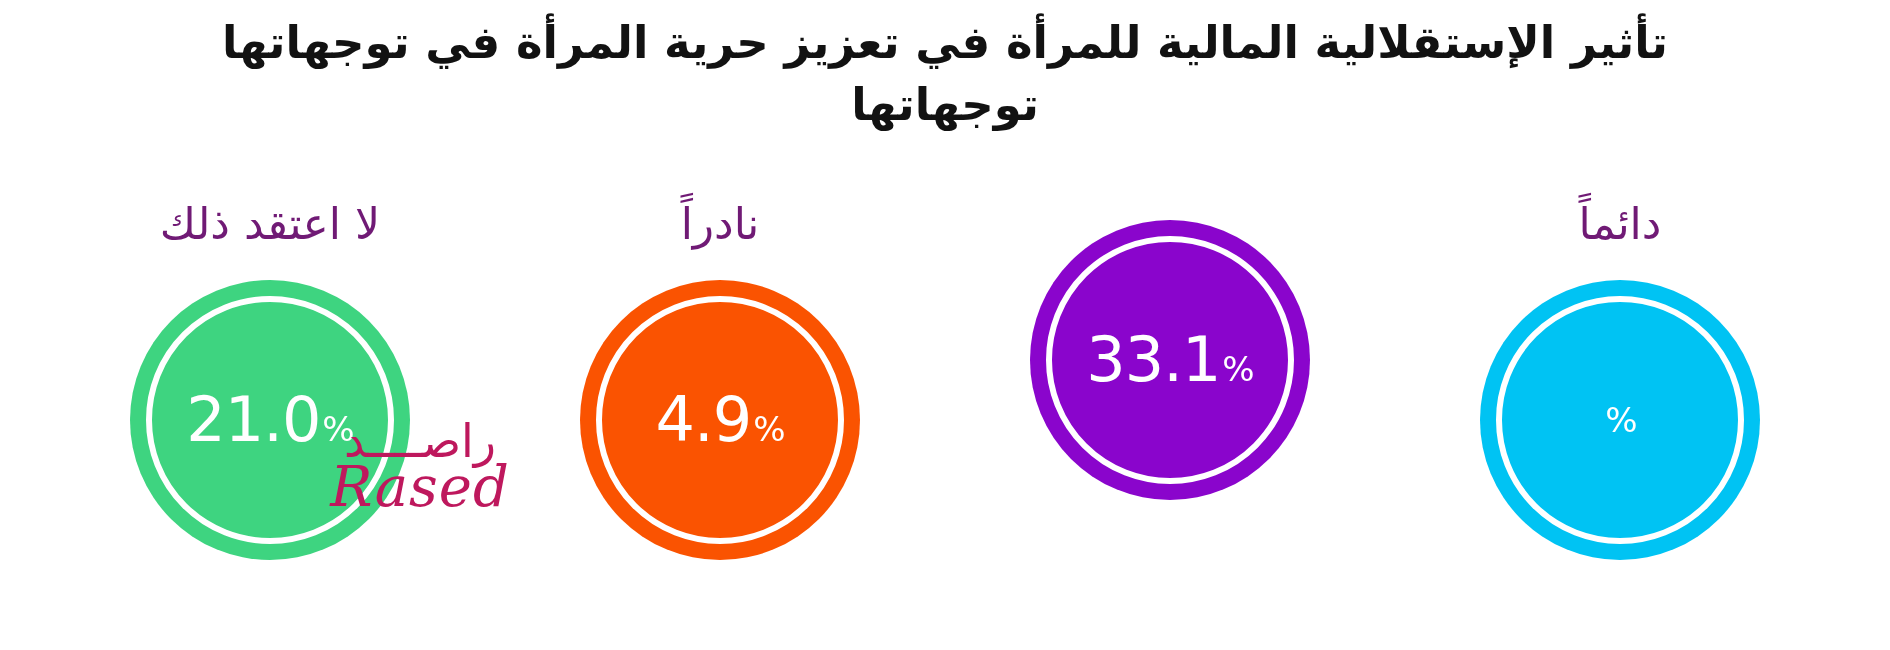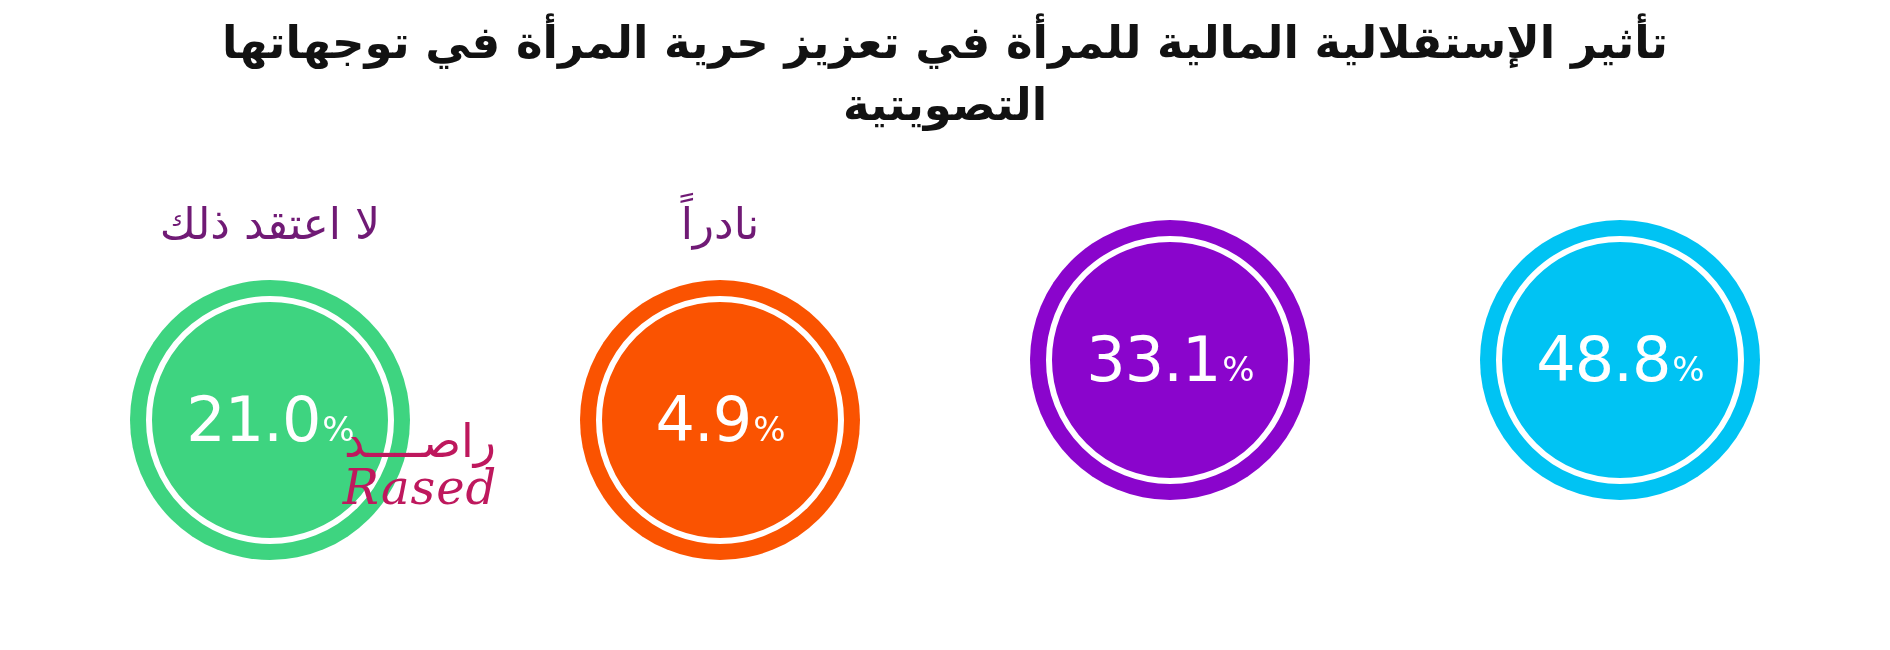--- a/index.html
+++ b/index.html
@@ -146,34 +146,34 @@
     direction: rtl;
     font-size: 46px;
     line-height: 52px;
     font-weight: normal;
     letter-spacing: -2px;
     white-space: nowrap;
   }
   .watermark .wm-en {
     font-family: "DejaVu Serif", "Liberation Serif", serif;
     font-style: italic;
-    font-size: 48px;
+    font-size: 56px;
     line-height: 48px;
     margin-top: -4px;
     letter-spacing: 1px;
   }
 </style>
 </head>
 <body style="background: rgb(255, 255, 255);">
 
 <div class="canvas">
 
   <div class="title-block">
     <div class="title-line">تأثير الإستقلالية المالية للمرأة في تعزيز حرية المرأة في توجهاتها</div>
-    <div class="title-line second">التصويتية</div>
+    <div class="title-line second">توجهاتها</div>
   </div>
 
   <div class="chart-row">
 
     <div class="item">
       <div class="item-label">لا اعتقد ذلك</div>
       <div class="donut-wrap">
         <div class="donut" id="donut-3" style="background: rgb(62, 212, 128);">
           <div class="value">
             <span>21.0</span>
@@ -200,24 +200,24 @@
         <div class="donut" id="donut-1" style="background: rgb(138, 5, 204);">
           <div class="value">
             <span>33.1</span>
               <span class="pct">%</span>
           </div>
         </div>
       </div>
     </div>
 
     <div class="item">
+      <div class="item-label">دائماً</div>
       <div class="donut-wrap">
         <div class="donut" id="donut-0" style="background: rgb(0, 195, 243);">
           <div class="value">
-            <span>48.8</span>
               <span class="pct">%</span>
           </div>
         </div>
       </div>
     </div>
 
   </div>
 
   <div class="watermark">
     <div class="wm-ar">راصــــد</div>

